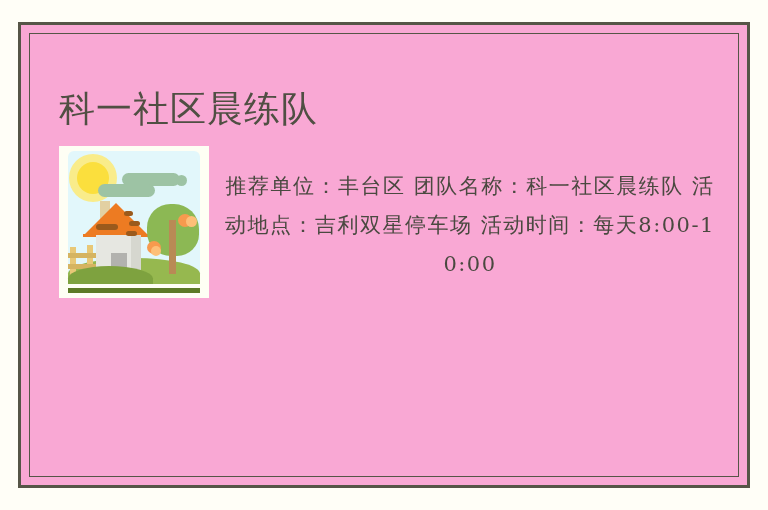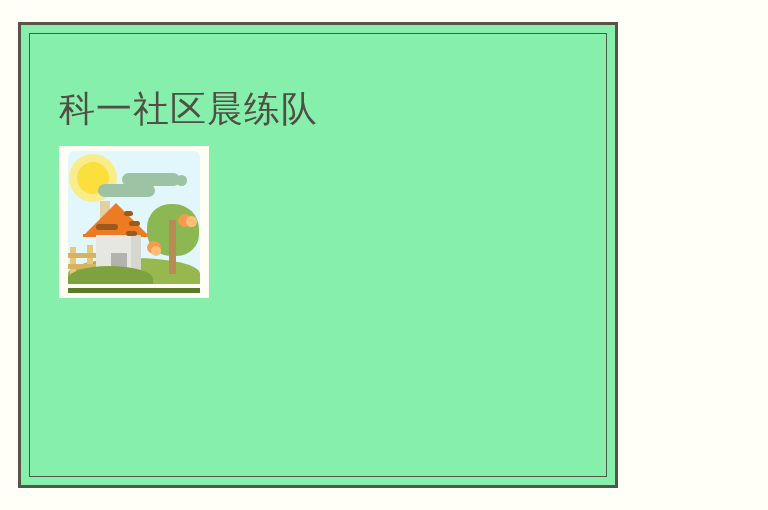--- a/index.html
+++ b/index.html
@@ -12,25 +12,25 @@
     background: #fffef7;
     font-family: "Liberation Sans", sans-serif;
     overflow: hidden;
   }
 
   
   #page-frame-outer {
     position: absolute;
     left: 18px;
     top: 22px;
-    width: 600px;
+    width: 732px;
     height: 466px;
     border: 3px solid #565547;
     box-sizing: border-box;
-    background: #86efac;
+    background: #f9a8d4;
   }
   #page-frame-inner {
     position: absolute;
     left: 8px;
     top: 8px;
     right: 8px;
     bottom: 8px;
     border: 1.5px solid #565547;
     box-sizing: border-box;
   }
@@ -312,15 +312,21 @@
       <div class="ill-tree-crown"></div>
       <div class="ill-tree-trunk"></div>
       <div class="ill-fruit-1"></div>
       <div class="ill-fruit-2"></div>
       <div class="ill-fruit-3"></div>
       <div class="ill-fruit-4"></div>
       <div class="ill-hill-front"></div>
       <div class="ill-ground"></div>
     </div>
 
+    <div id="info-text">
+      <span class="info-line">推荐单位：丰台区</span>
+      <span class="info-line">团队名称：科一社区晨练队</span>
+      <span class="info-line">活动地点：吉利双星停车场</span>
+      <span class="info-line">活动时间：每天8:00-10:00</span>
+    </div>
 
   </div>
 </div>
 
 </body></html>

